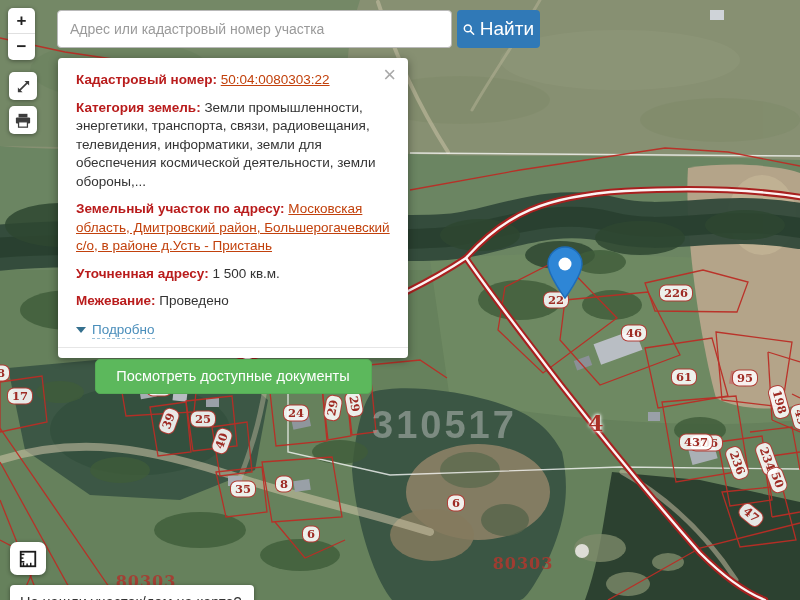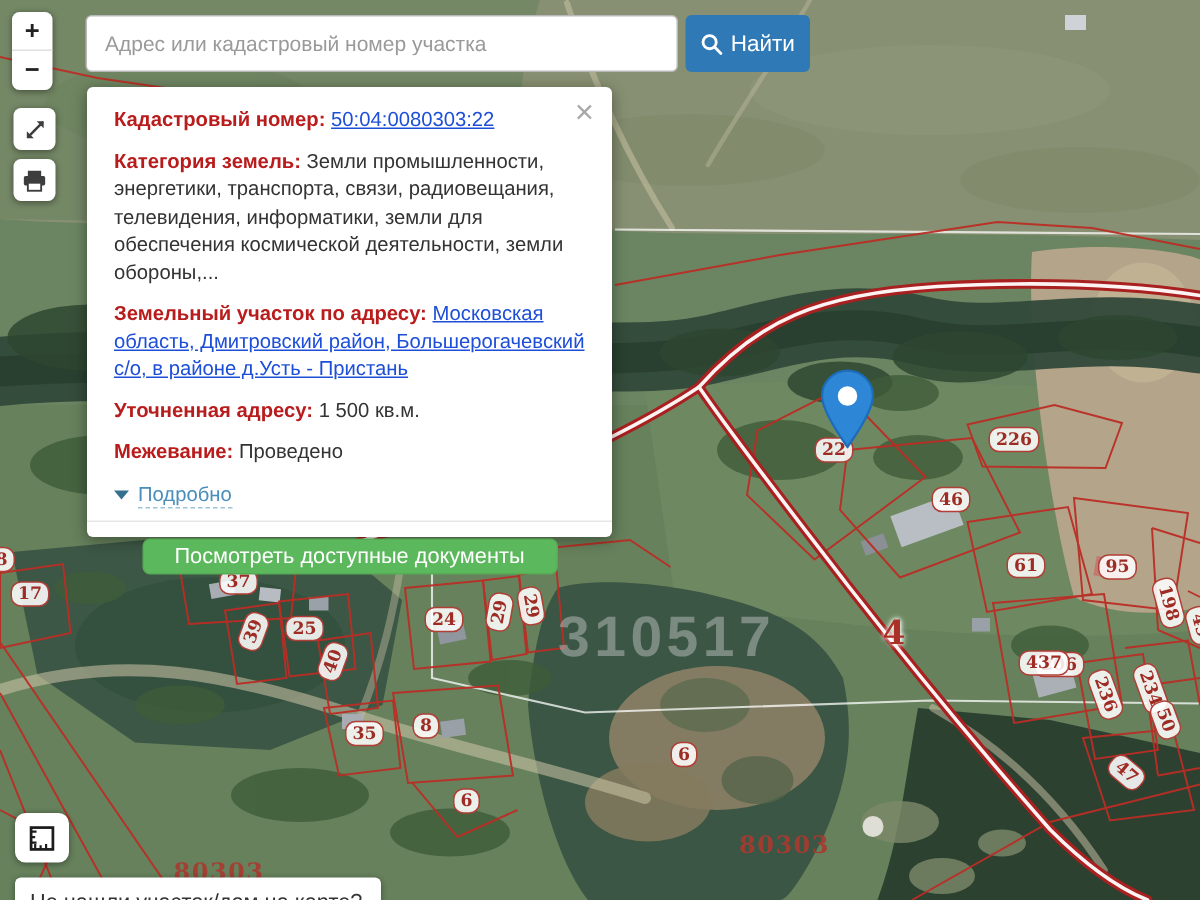--- a/index.html
+++ b/index.html
@@ -20,48 +20,48 @@
   #watermark{position:absolute;left:372px;top:404px;font:bold 38px "Liberation Sans",sans-serif;
           color:rgba(205,205,205,.45);letter-spacing:3px;pointer-events:none;}
   
   #pin{position:absolute;left:547px;top:246px;width:36px;height:53px;}
   
   #search-box{position:absolute;left:57px;top:10px;width:395px;height:38px;
           border:1px solid #b9b9b9;border-radius:4px;background:#fff;box-sizing:border-box;
           padding:0 12px;font-size:14px;color:#333;outline:none;}
   #search-box::placeholder{color:#9a9a9a;}
   #find-btn{position:absolute;left:457px;top:10px;width:83px;height:38px;border:none;
-          border-radius:4px;background:#3079b7;color:#fff;font-size:15px;cursor:pointer;
+          border-radius:4px;background:#3079b7;color:#fff;font-size:19px;cursor:pointer;
           display:flex;align-items:center;justify-content:center;gap:5px;
           font-family:"Liberation Sans",sans-serif;}
   
   .ctl{position:absolute;background:#fff;border-radius:5px;
        box-shadow:0 1px 4px rgba(0,0,0,.4);}
   #zoom-panel{left:8px;top:8px;width:27px;height:52px;}
   .zoom-btn{width:27px;height:26px;display:flex;align-items:center;justify-content:center;
        font:bold 17px "Liberation Sans",sans-serif;color:#222;cursor:pointer;box-sizing:border-box;}
   #zoom-in{border-bottom:1px solid #e0e0e0;}
   #expand-btn{left:9px;top:72px;width:28px;height:28px;display:flex;align-items:center;justify-content:center;cursor:pointer;}
   #print-btn{left:9px;top:106px;width:28px;height:28px;display:flex;align-items:center;justify-content:center;cursor:pointer;}
   #ruler-btn{left:10px;top:542px;width:36px;height:33px;display:flex;align-items:center;justify-content:center;cursor:pointer;border-radius:7px;}
   #bottom-panel{left:10px;top:585px;width:224px;height:34px;border-radius:4px;
        display:flex;align-items:center;padding:0 10px;font-size:14.5px;color:#333;cursor:pointer;}
   
   #info-popup{position:absolute;left:58px;top:58px;width:350px;height:300px;background:#fff;
        border-radius:4px;box-shadow:0 2px 10px rgba(0,0,0,.4);box-sizing:border-box;
        padding:13px 18px 0;font-size:13.5px;color:#333;line-height:18.5px;}
   #info-popup p{margin:0 0 9px 0;}
   #info-popup b{color:#b91c1c;}
-  a.plink{color:#1d4ed8;text-decoration:underline;cursor:pointer;}
+  a.plink{color:#c2410c;text-decoration:underline;cursor:pointer;}
   #details-toggle{color:#4a8ebb;cursor:pointer;display:inline-flex;align-items:center;gap:6px;margin:2px 0 8px;}
   #details-toggle .lbl{border-bottom:1px dashed #9cc3da;line-height:16px;text-align:center;}
   #tri{width:0;height:0;border-left:5px solid transparent;border-right:5px solid transparent;
        border-top:6px solid #35708e;display:inline-block;}
   #popup-divider{border:none;border-top:1px solid #e6e6e6;margin:0 -18px 11px;}
-  #docs-btn{display:block;margin:0 auto;width:277px;height:24px;border:1px solid #56ab56;
+  #docs-btn{display:block;margin:0 auto;width:277px;height:35px;border:1px solid #56ab56;
        border-radius:5px;background:#5cb85c;color:#fff;font-size:14.5px;cursor:pointer;
        font-family:"Liberation Sans",sans-serif;}
   #popup-close{position:absolute;right:12px;top:6px;font-size:22px;color:#a9a9a9;cursor:pointer;line-height:22px;}
 </style>
 </head>
 <body>
 
 <div id="stage">
 
   <svg id="terrain" width="800" height="600" viewBox="0 0 800 600">

